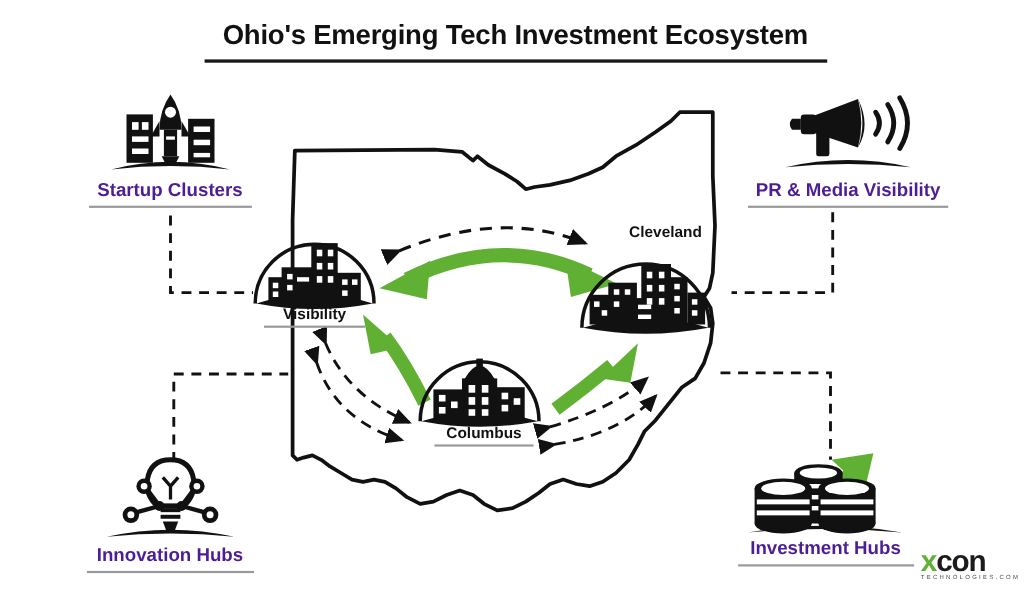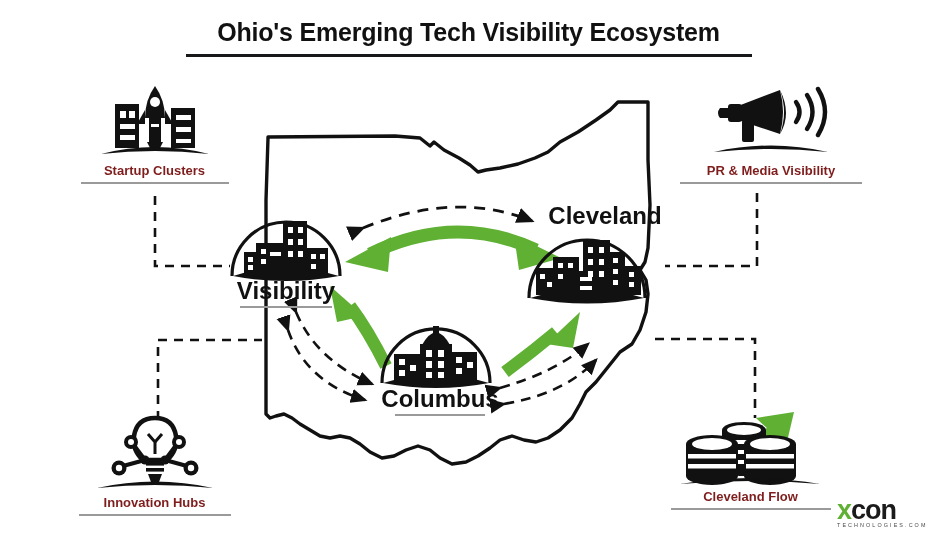--- a/index.html
+++ b/index.html
@@ -23,38 +23,38 @@
     background:#16181a;
   }
 
   
   #map-layer{position:absolute;left:0;top:0;width:937px;height:550px;}
 
   
   .feature{position:absolute;text-align:center;}
   .feature .ficon{display:block;margin:0 auto;}
   .feature .flabel{
-    display:block;font-size:13px;font-weight:bold;color:#7f1d1d;
+    display:block;font-size:17px;font-weight:bold;color:#4c1d95;
     white-space:nowrap;line-height:1.1;margin-top:2px;
   }
   .feature .frule{
     height:2px;background:#9a9a9a;margin:4px auto 0 auto;
   }
 
   #feature-startup{left:42px;top:84px;width:225px;}
   #feature-pr{left:660px;top:84px;width:222px;}
   #feature-hubs{left:42px;top:414px;width:225px;}
   #feature-invest{left:638px;top:408px;width:225px;}
 
   
   .city-label{
     position:absolute;text-align:center;white-space:nowrap;
   }
   .city-label .ctext{
-    font-size:24px;font-weight:bold;color:#111111;line-height:1.05;
+    font-size:14px;font-weight:bold;color:#111111;line-height:1.05;
     display:block;
   }
   .city-label .crule{height:2px;background:#9a9a9a;margin:3px auto 0 auto;}
   #label-cincinnati{left:186px;top:278px;width:200px;}
   #label-cleveland{left:505px;top:203px;width:200px;}
   #label-columbus{left:340px;top:386px;width:200px;}
 
   
   #xcon-logo{position:absolute;left:818px;top:498px;width:106px;text-align:left;margin-left:19px;}
   #xcon-word{font-size:27px;font-weight:bold;line-height:0.95;letter-spacing:-1px;}
@@ -64,21 +64,21 @@
     font-size:5.4px;letter-spacing:2.1px;color:#4a4a4a;margin-top:-2px;
     font-family:"Liberation Sans", sans-serif;
   }
 </style>
 </head>
 <body>
 
 <div id="stage">
 
   <div id="title-block">
-    <span id="title-text">Ohio's Emerging Tech Visibility Ecosystem</span>
+    <span id="title-text">Ohio's Emerging Tech Investment Ecosystem</span>
   </div>
   <div id="title-rule"></div>
 
   <svg id="map-layer" viewBox="0 0 937 550">
 
     <path fill="none" stroke="#111111" stroke-width="3.4" stroke-linejoin="round" stroke-linecap="round" d="M 268,138 L 268,137 L 395,136 L 420,138 L 430,146 L 434,142 L 444,150
          L 459,158 L 470,165 L 478,172 L 486,170 L 500,168 L 518,164 L 535,158
          L 548,152 L 560,142 L 578,132 L 596,120 L 610,110 L 618,102 L 648,102
          L 648,160 L 650,205 L 648,248 L 645,262 L 640,270 L 646,280 L 648,294
          L 646,312 L 640,330 L 632,344 L 620,352 L 612,362 L 604,372 L 596,382
@@ -372,21 +372,21 @@
         <ellipse cx="92" cy="68" rx="26" ry="9"></ellipse>
       </g>
       <g fill="#ffffff">
         <ellipse cx="92" cy="36" rx="20" ry="6"></ellipse>
         <rect x="68" y="46" width="48" height="4.5"></rect>
         <rect x="68" y="56" width="48" height="4.5"></rect>
       </g>
 
       <path fill="#111111" d="M 2,76 Q 72,64 142,76 Q 72,70 2,76 Z"></path>
     </svg>
-    <span class="flabel">Cleveland Flow</span>
+    <span class="flabel">Investment Hubs</span>
     <div class="frule" style="width:160px"></div>
   </div>
 
   <div id="xcon-logo">
     <div id="xcon-word"><span id="xcon-x">x</span><span id="xcon-con">con</span></div>
     <div id="xcon-sub">TECHNOLOGIES.COM</div>
   </div>
 
 </div>
 

